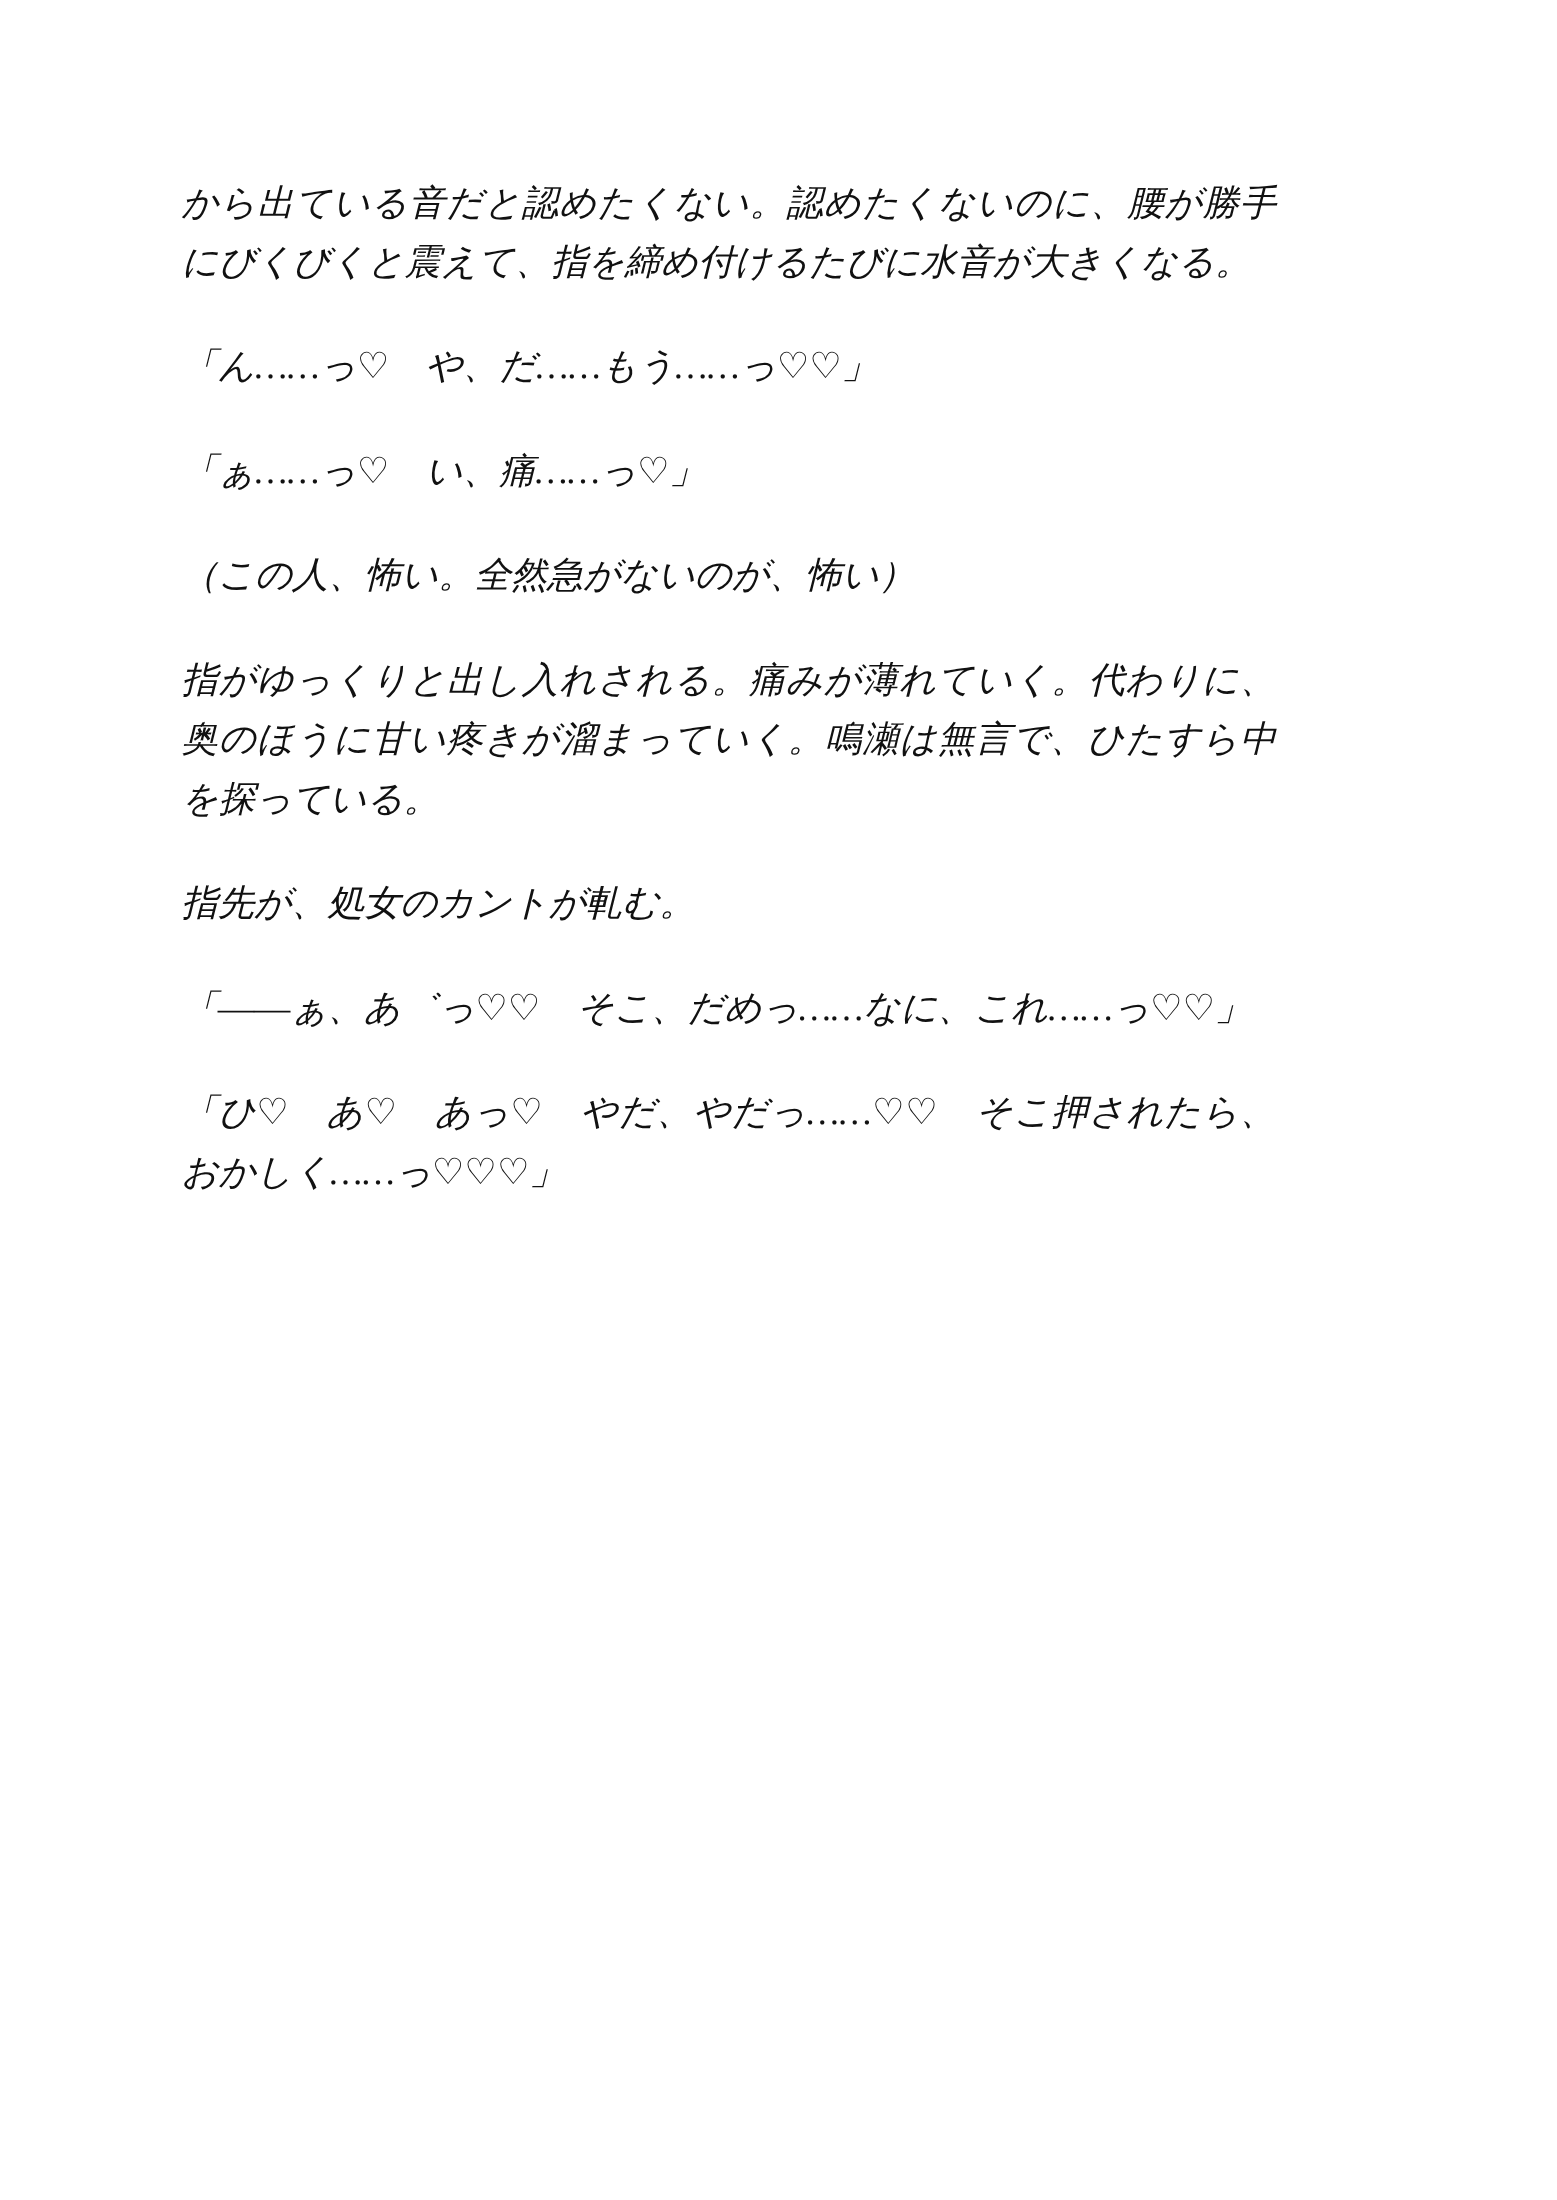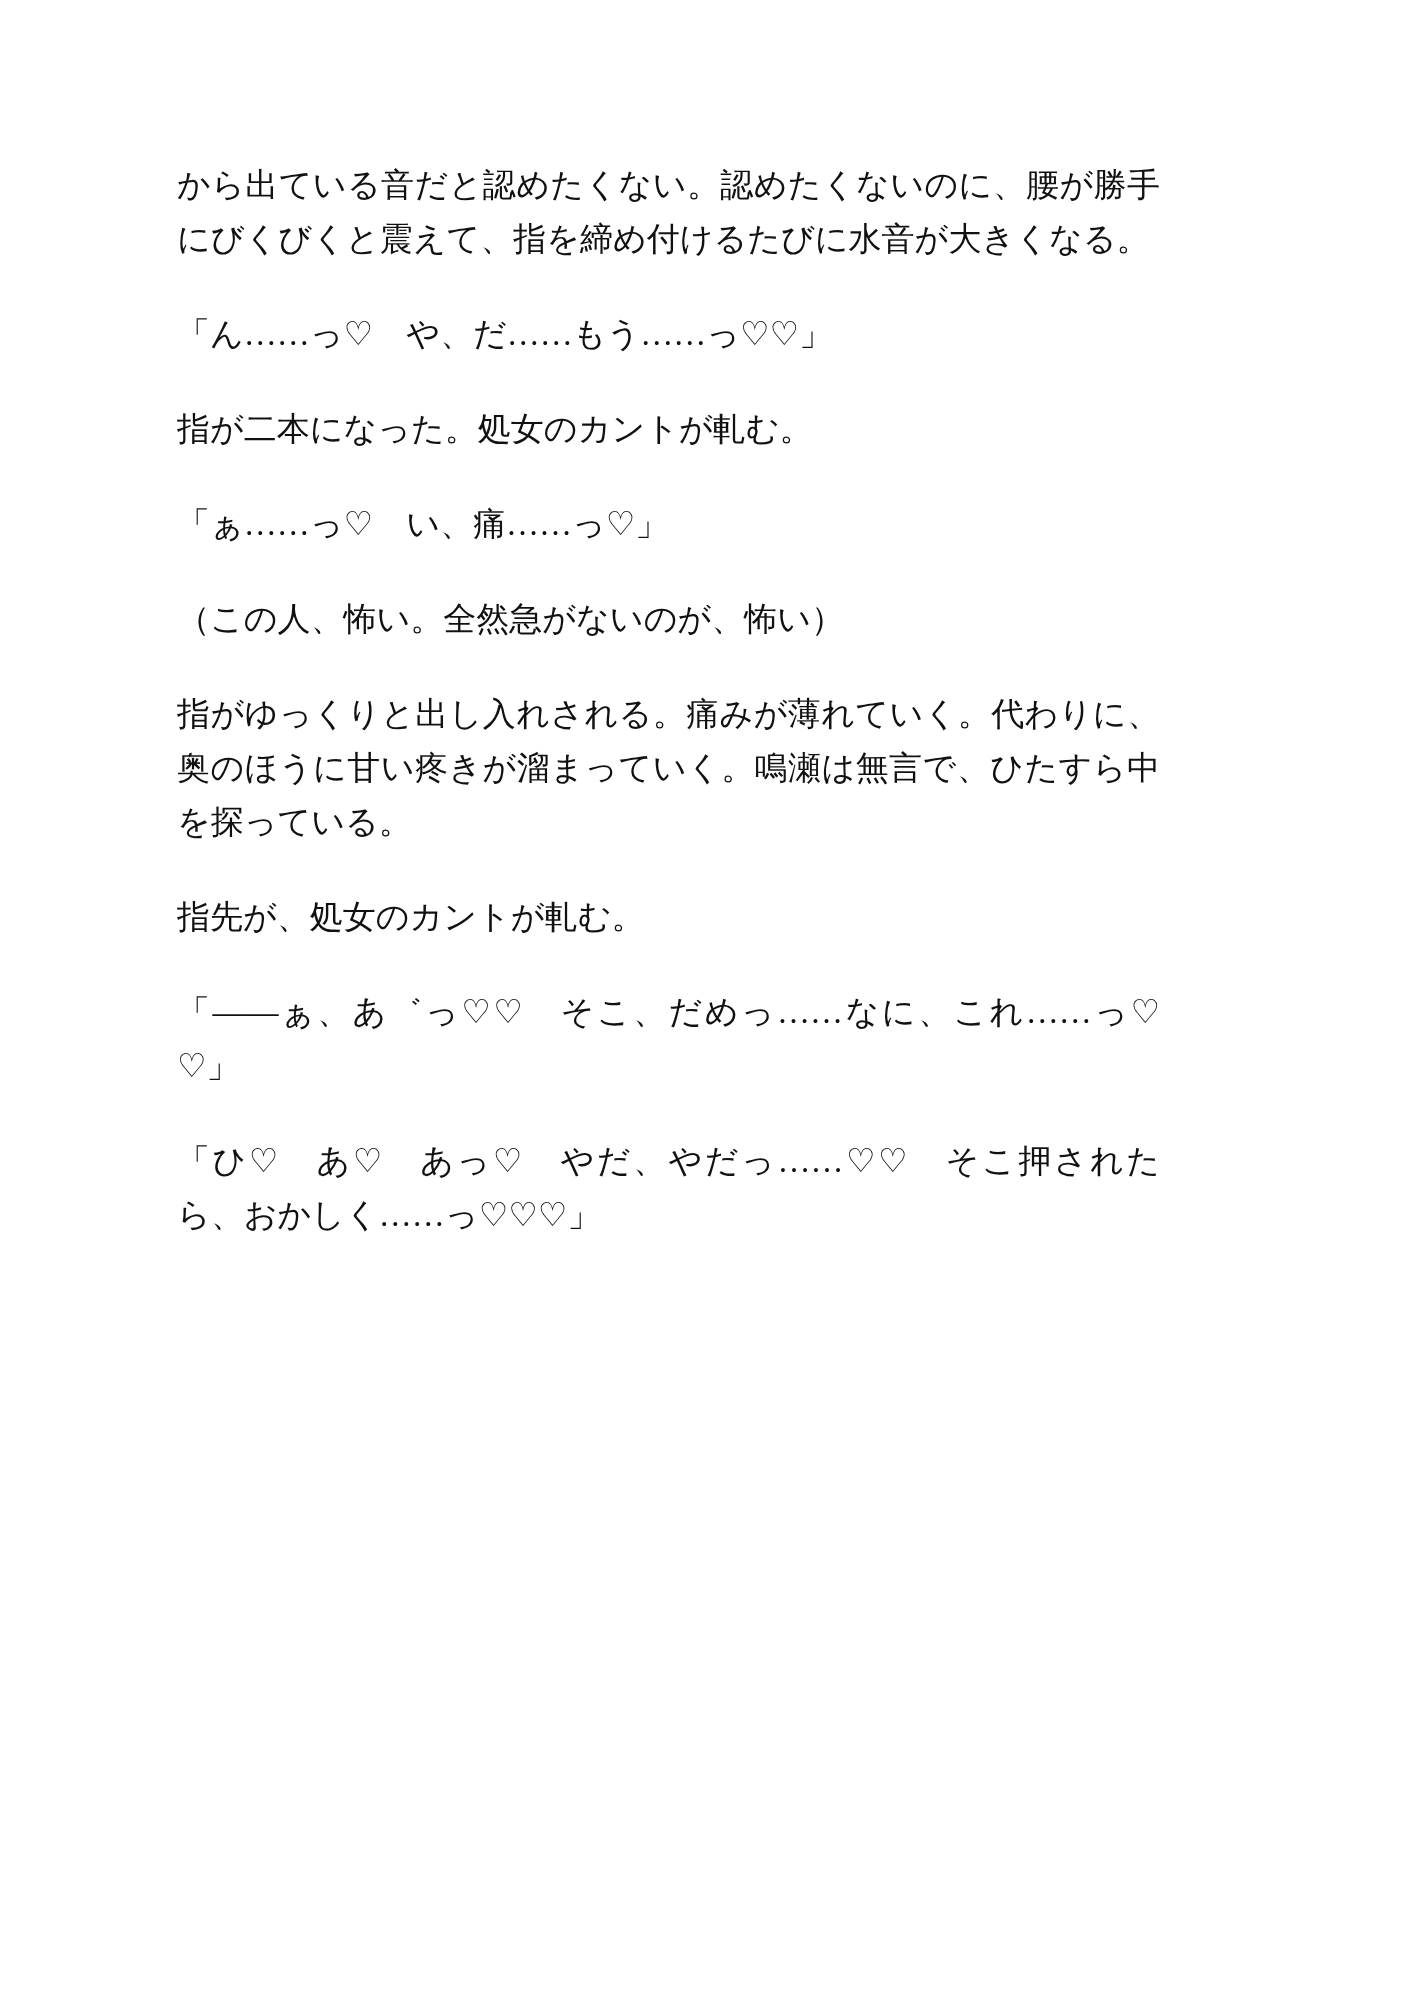--- a/index.html
+++ b/index.html
@@ -19,38 +19,38 @@
     box-sizing: border-box;
     width: 1415px;
     height: 2000px;
     padding: 158px 0 0 165px;
     background: #ffffff;
   }
   .story {
     width: 995px;
   }
   .story p {
-    margin: 0 0 41px 12px;
+    margin: 0 0 41px 0;
     font-size: 33px;
     line-height: 54px;
     text-align: justify;
     text-justify: inter-character;
     letter-spacing: 0;
     word-break: break-all;
     line-break: strict;
+    font-style: italic;
   }
 </style>
 </head>
 <body>
 
 <main class="page">
   <article class="story">
     <p>から出ている音だと認めたくない。認めたくないのに、腰が勝手にびくびくと震えて、指を締め付けるたびに水音が大きくなる。</p>
     <p>「ん……っ♡　や、だ……もう……っ♡♡」</p>
-    <p>指が二本になった。処女のカントが軋む。</p>
     <p>「ぁ……っ♡　い、痛……っ♡」</p>
     <p>（この人、怖い。全然急がないのが、怖い）</p>
     <p>指がゆっくりと出し入れされる。痛みが薄れていく。代わりに、奥のほうに甘い疼きが溜まっていく。鳴瀬は無言で、ひたすら中を探っている。</p>
     <p>指先が、処女のカントが軋む。</p>
     <p>「――ぁ、あ゛っ♡♡　そこ、だめっ……なに、これ……っ♡♡」</p>
     <p>「ひ♡　あ♡　あっ♡　やだ、やだっ……♡♡　そこ押されたら、おかしく……っ♡♡♡」</p>
   </article>
 </main>
 
 </body></html>

